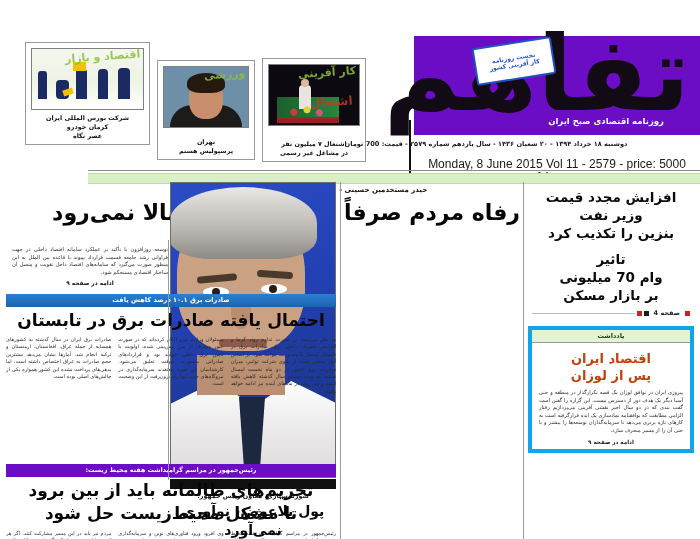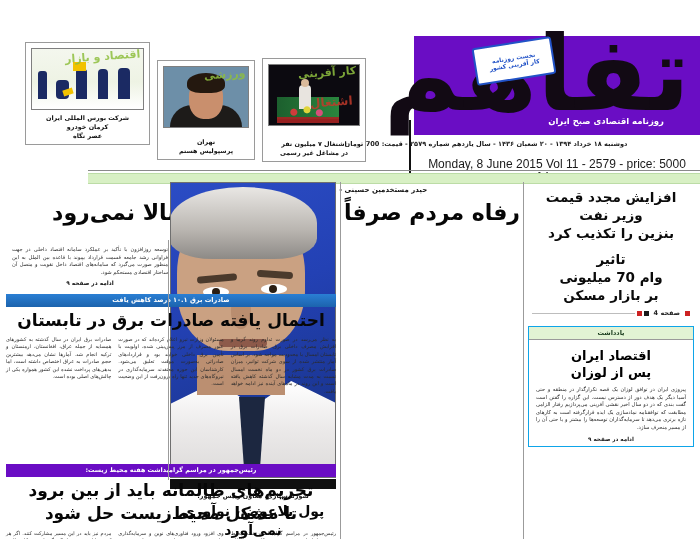--- a/index.html
+++ b/index.html
@@ -131,31 +131,31 @@
   .dotline{
     display:flex;align-items:center;gap:2px;direction:rtl;
     padding:3px 6px 5px;justify-content:flex-start;
   }
   .dotline .sq{width:5px;height:5px;background:#cc2222;display:inline-block;}
   .dotline .sq.dark{background:#1b1b1b;}
   .dotline .pg{font-size:6.5px;font-weight:700;color:#222;direction:rtl;padding:0 3px;}
   .dotline .rule{flex:1;height:1px;background:#bdbdbd;}
 
   .note-box{
-    margin:4px 2px 5px;border:1px solid #0ea5e9;background:#fff;box-sizing:border-box;
+    margin:4px 2px 5px;border:4px solid #0ea5e9;background:#fff;box-sizing:border-box;
     position:relative;
   }
   .note-tab{
     background:#e2f3d4;border-bottom:1px solid #9a9a9a;
     text-align:center;direction:rtl;font-size:6.5px;font-weight:700;
     color:#16391a;padding:2px 0 2px;
   }
   .note-title{
     direction:rtl;text-align:center;font-weight:700;font-size:13px;line-height:17px;
-    padding:7px 4px 5px;color:#000000;
+    padding:7px 4px 5px;color:#c2410c;
   }
   .note-body{
     direction:rtl;text-align:justify;font-size:5.2px;line-height:7.6px;
     padding:0 7px 2px;color:#2a2a2a;
   }
   .note-cont{
     direction:rtl;text-align:center;font-size:5.6px;font-weight:700;
     padding:2px 0 4px;color:#1a1a1a;
   }
 

